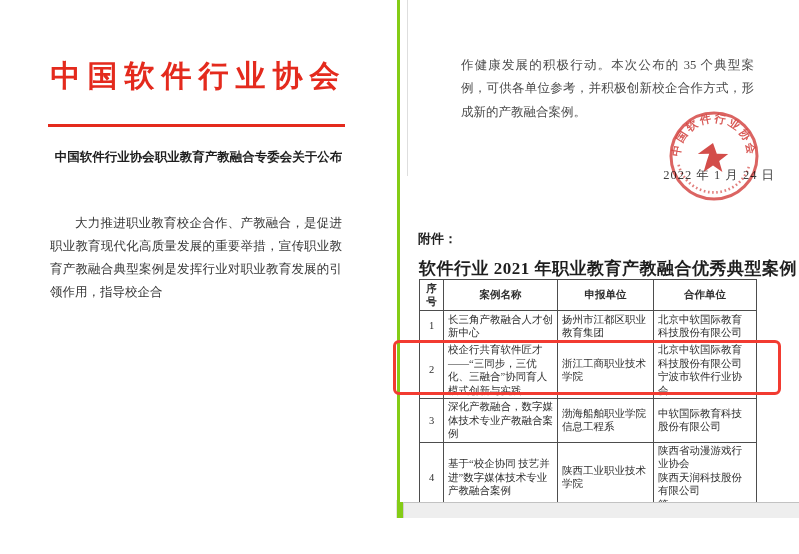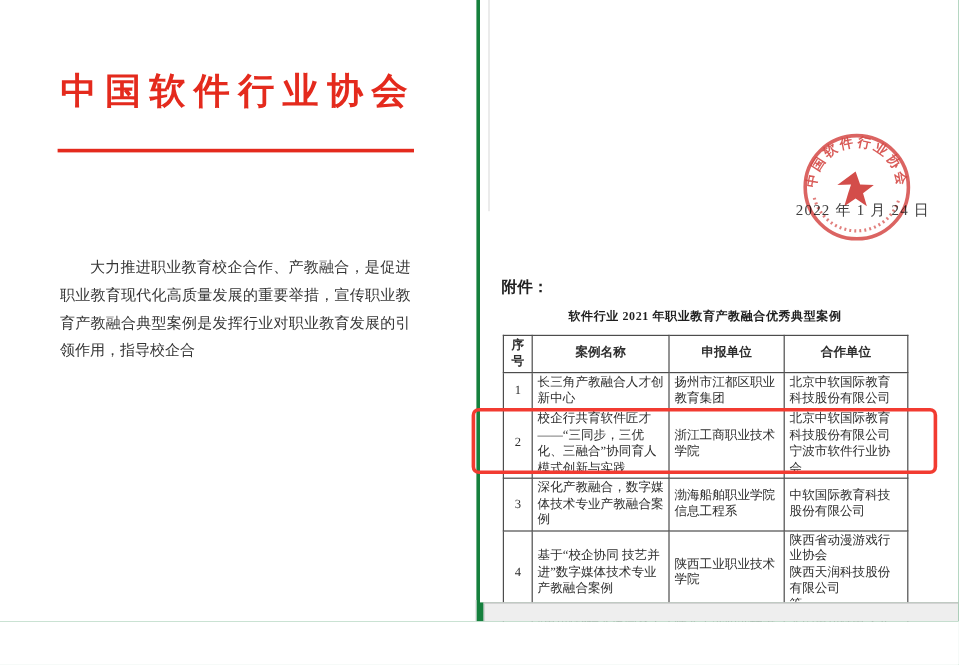--- a/index.html
+++ b/index.html
@@ -1,17 +1,17 @@
 <!DOCTYPE html>
 <html><head>
 <meta charset="utf-8">
 <style>
   html,body{margin:0;padding:0;background:#ffffff;}
   .canvas{
-    position:relative;width:799px;height:518px;background:#15803d;overflow:hidden;
+    position:relative;width:799px;height:518px;background:#84cc16;overflow:hidden;
     font-family:"Liberation Serif","DejaVu Serif",serif;color:#333;
   }
   
   .page-left{position:absolute;left:0;top:0;width:397px;height:554px;background:#fff;}
   .org-name{
     position:absolute;left:0;top:56px;width:397px;margin:0;text-align:center;
     font-size:30px;font-weight:bold;letter-spacing:7px;color:#e42a1d;white-space:nowrap;
   }
   .red-rule{position:absolute;left:48px;top:124px;width:297px;height:3px;background:#e42a1d;}
   .doc-title{
@@ -35,21 +35,21 @@
   .signature{
     position:absolute;right:45px;top:145px;font-size:12.5px;color:#3f3f3f;white-space:nowrap;
   }
   .date{
     position:absolute;right:24px;top:167px;font-size:12.5px;color:#3f3f3f;white-space:nowrap;letter-spacing:1px;
   }
   .seal{position:absolute;left:266px;top:109px;mix-blend-mode:multiply;opacity:.88;}
   .attachment{position:absolute;left:18px;top:230px;font-size:13px;font-weight:bold;color:#222;}
   .table-title{
     position:absolute;left:19px;top:257px;width:337px;text-align:center;
-    font-size:10px;font-weight:bold;letter-spacing:.5px;color:#1e1e1e;white-space:nowrap;
+    font-size:17px;font-weight:bold;letter-spacing:.5px;color:#1e1e1e;white-space:nowrap;
   }
   table.cases{
     position:absolute;left:19px;top:279px;width:337px;
     border-collapse:collapse;table-layout:fixed;
     font-size:10.5px;line-height:13.5px;color:#2e2e2e;
   }
   table.cases th,table.cases td{
     border:1px solid #4d4d4d;vertical-align:middle;word-break:break-all;padding:1px 4px;
   }
   table.cases th{font-weight:bold;text-align:center;padding:1px 2px;}
@@ -76,29 +76,33 @@
 </style>
 </head>
 <body>
 
 <div class="canvas">
 
   <section class="page-left">
     <h1 class="org-name">中国软件行业协会</h1>
     <div class="red-rule"></div>
     <div class="doc-title">
+      <div>中国软件行业协会职业教育产教融合专委会关于公布</div>
     </div>
     <div class="body-text">
       <p>大力推进职业教育校企合作、产教融合，是促进职业教育现代化高质量发展的重要举措，宣传职业教育产教融合典型案例是发挥行业对职业教育发展的引领作用，指导校企合</p>
     </div>
   </section>
 
   <section class="page-right">
     <div class="page-edge"></div>
 
+    <div class="body-text-r">
+      <p>作健康发展的积极行动。本次公布的 35 个典型案例，可供各单位参考，并积极创新校企合作方式，形成新的产教融合案例。</p>
+    </div>
 
     <div class="date">2022 年 1 月 24 日</div>
 
     <svg class="seal" width="96" height="96" viewBox="0 0 96 96" aria-hidden="true">
       <circle cx="48" cy="47" r="43" fill="none" stroke="#cf2f2b" stroke-width="3" opacity="0.85"></circle>
       <path d="M47,34 L50.8,44.7 L62.2,45.1 L53.2,52 L56.4,62.9 L47,56.5 L37.6,62.9 L40.8,52 L43.2,44.7 L31.8,45.1 Z" fill="#c9221e" opacity="0.92"></path>
       <defs>
         <path id="sealArc" d="M 14.5,52.9 A 34,34 0 1 1 81.5,52.9" fill="none"></path>
       </defs>
       <text font-size="11" font-weight="bold" fill="#cf2f2b" letter-spacing="2.5" opacity="0.9" font-family="Liberation Serif, DejaVu Serif, serif">

